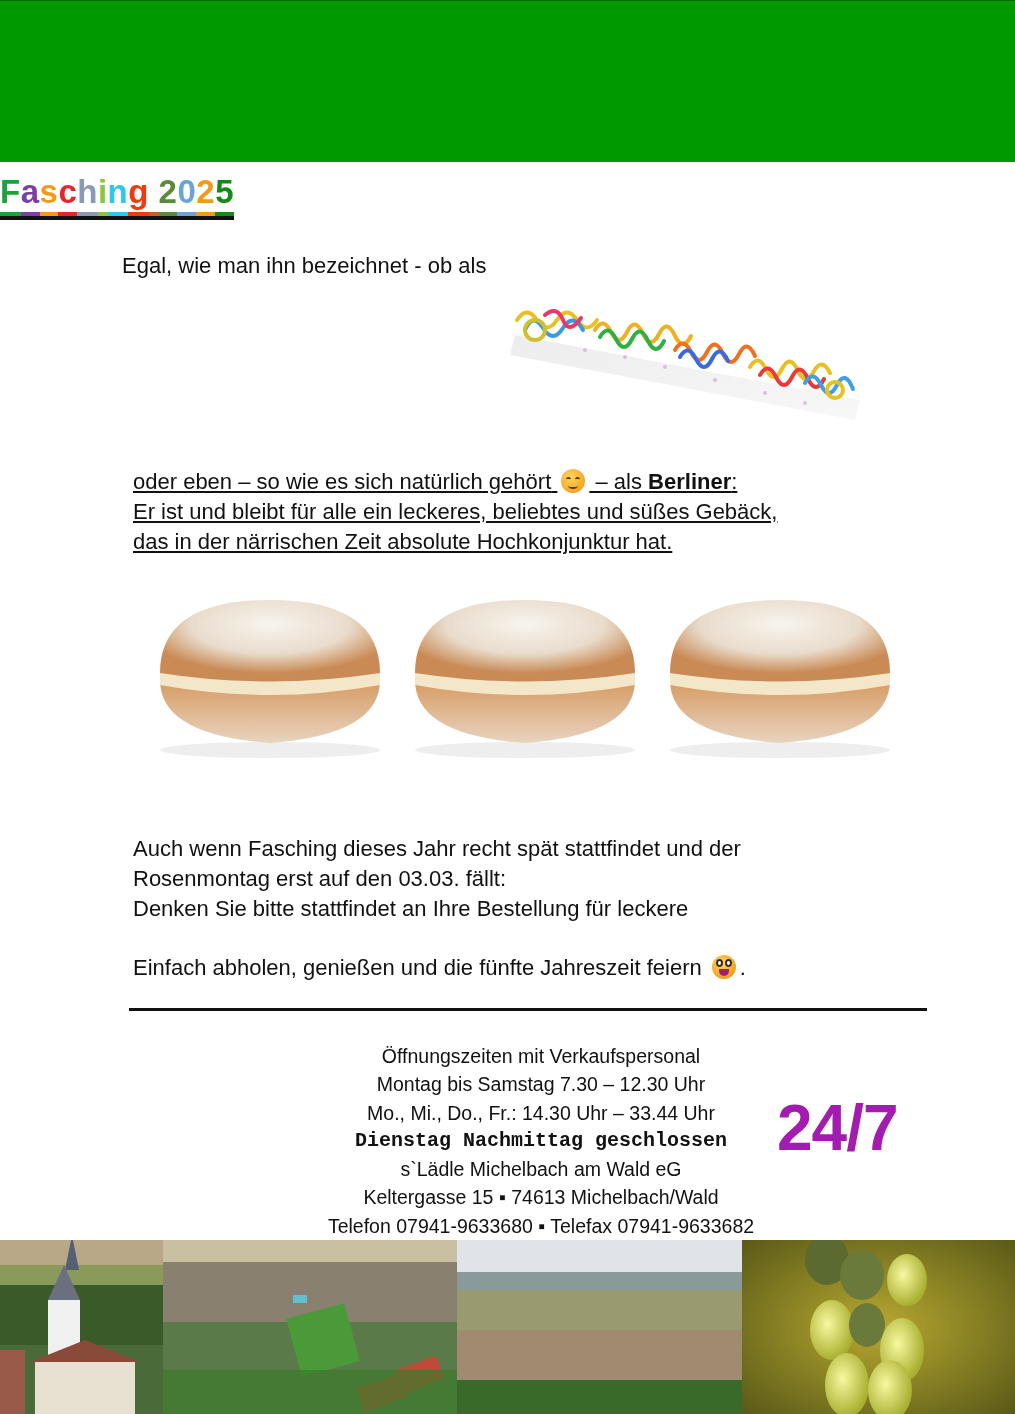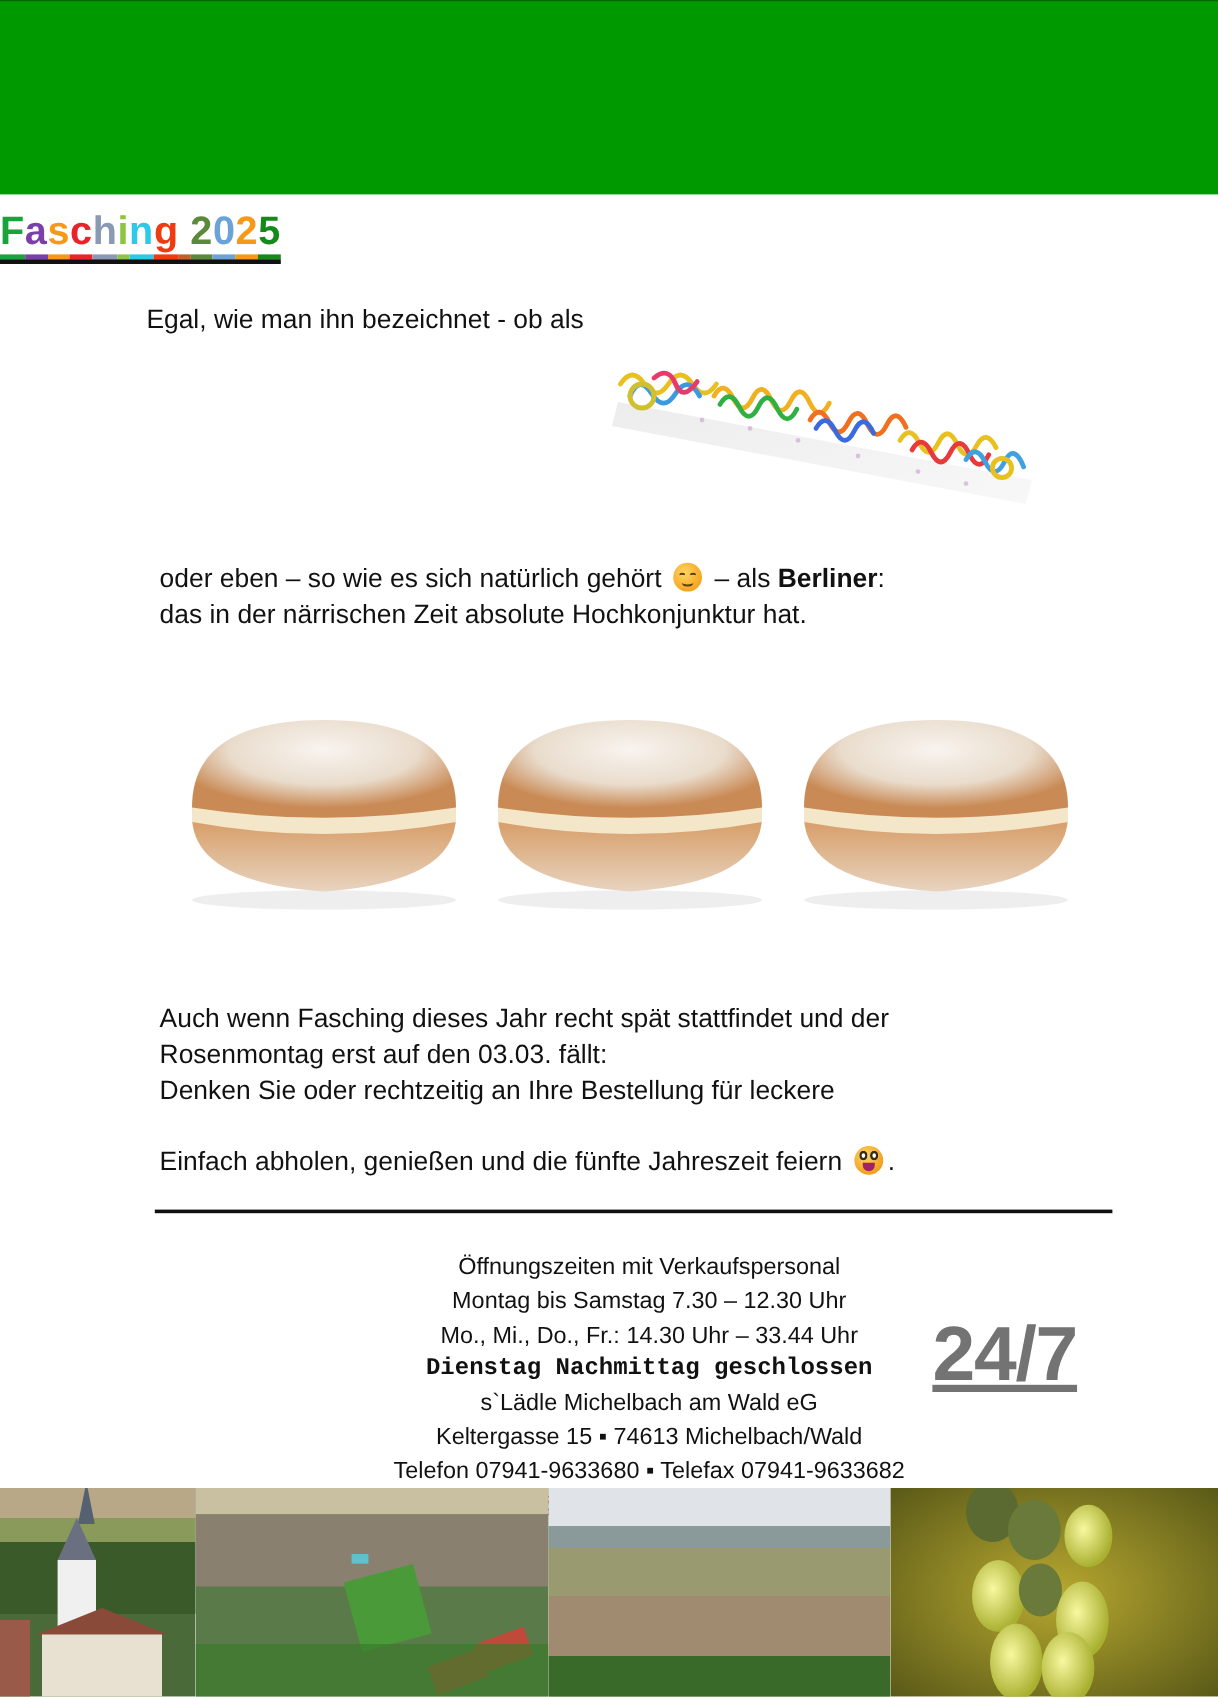--- a/index.html
+++ b/index.html
@@ -15,21 +15,21 @@
   }
   .title {
     position: absolute; left: 0; width: 1015px; top: 172px; text-align: left;
     font-size: 33px; font-weight: bold; letter-spacing: 0.5px;
   }
   .title span { display: inline-block; border-bottom: 4px solid currentColor; line-height: 40px; }
   .p { position: absolute; font-size: 22px; line-height: 30px; }
   .intro { left: 122px; top: 251px; }
   .list { left: 218px; top: 310px; margin: 0; padding: 0; list-style: none; }
   .list li { font-size: 22px; line-height: 30.5px; }
-  .para2 { left: 133px; top: 467px; }
+  .para2 { left: 133px; top: 467px; text-decoration: underline; }
   .para3 { left: 133px; top: 793px; margin-top: 41px; }
   .para4 { left: 133px; top: 953px; }
   .emoji {
     display: inline-block; width: 24px; height: 24px; border-radius: 50%;
     vertical-align: -4px; position: relative; margin: 0 4px;
     background: radial-gradient(circle at 40% 35%, #ffd560, #f5a623 70%);
   }
   .emoji.smile::before, .emoji.smile::after {
     content: ""; position: absolute; top: 8px; width: 5px; height: 3px;
     border-top: 2px solid #5a3a10; border-radius: 50% 50% 0 0;
@@ -58,21 +58,21 @@
     position: absolute; left: 129px; top: 1008px; width: 798px; height: 3px; background: #111;
   }
   .footer {
     position: absolute; left: 241px; width: 600px; top: 1042px; text-align: center;
     font-size: 19.5px; line-height: 28.3px;
   }
   .footer .bold { font-weight: bold; font-size: 20px; font-family: Liberation Mono, monospace; }
   .footer .email { color: #ff0000; text-decoration: underline; }
   .big247 {
     position: absolute; left: 777px; top: 1090px; font-size: 64px; font-weight: bold;
-    color: #737373; letter-spacing: -1px; line-height: 76px; text-decoration: underline;
+    color: #a21caf; letter-spacing: -1px; line-height: 76px;
   }
   .photos { position: absolute; left: 0; top: 1240px; width: 1015px; height: 174px; }
   .photo { position: absolute; top: 0; height: 174px; overflow: hidden; }
 </style>
 </head>
 <body>
 
 <div class="banner"></div>
 
 <div class="title"><span id="title-span"><span style="color: rgb(26, 163, 58);">F</span><span style="color: rgb(122, 63, 168);">a</span><span style="color: rgb(245, 154, 24);">s</span><span style="color: rgb(232, 35, 42);">c</span><span style="color: rgb(138, 154, 181);">h</span><span style="color: rgb(140, 198, 63);">i</span><span style="color: rgb(46, 200, 232);">n</span><span style="color: rgb(240, 58, 16);">g</span><span style="color: rgb(192, 96, 42);">&nbsp;</span><span style="color: rgb(90, 138, 58);">2</span><span style="color: rgb(106, 163, 216);">0</span><span style="color: rgb(245, 154, 24);">2</span><span style="color: rgb(20, 138, 26);">5</span></span></div>
@@ -114,20 +114,21 @@
       <circle cx="210" cy="85" r="2"></circle>
     <circle cx="260" cy="98" r="2"></circle>
       <circle cx="300" cy="108" r="2"></circle>
       <circle cx="80" cy="55" r="2"></circle>
   </g>
 </svg>
 
 <div class="p para2">
   <div><span>oder eben – so wie es sich natürlich gehört</span>
     <span class="emoji smile"><span class="m"></span></span><span> – als </span><b>Berliner</b><span>:</span></div>
+  <div>Er ist und bleibt für alle ein leckeres, beliebtes und süßes Gebäck,</div>
   <div>das in der närrischen Zeit absolute Hochkonjunktur hat.</div>
 </div>
 
 <div class="donuts">
   <svg class="donut" style="left:0" viewBox="0 0 250 175">
     <defs>
       <radialGradient id="dtop" cx="50%" cy="30%" r="60%">
         <stop offset="0" stop-color="#f8f4ef"></stop>
           <stop offset="0.6" stop-color="#e9dccc"></stop>
           <stop offset="1" stop-color="#c98a55"></stop>
@@ -152,21 +153,21 @@
     <ellipse cx="125" cy="165" rx="110" ry="8" fill="#eeeeee"></ellipse>
     <path d="M15,95 Q15,150 125,158 Q235,150 235,95 Z" fill="url(#dbot)"></path>
     <path d="M15,100 Q125,120 235,100 L235,85 Q125,100 15,85 Z" fill="#f4e6c8"></path>
     <path d="M15,88 Q15,15 125,15 Q235,15 235,88 Q125,105 15,88 Z" fill="url(#dtop)"></path>
   </svg>
 </div>
 
 <div class="p para3">
   <div>Auch wenn Fasching dieses Jahr recht spät stattfindet und der</div>
   <div>Rosenmontag erst auf den 03.03. fällt:</div>
-  <div>Denken Sie oder rechtzeitig an Ihre Bestellung für leckere</div>
+  <div>Denken Sie bitte stattfindet an Ihre Bestellung für leckere</div>
 </div>
 
 <div class="p para4">
   <span>Einfach abholen, genießen und die fünfte Jahreszeit feiern</span>
   <span class="emoji grin"><span class="m"></span></span><span>.</span>
 </div>
 
 <div class="rule"></div>
 
 <div class="footer">

